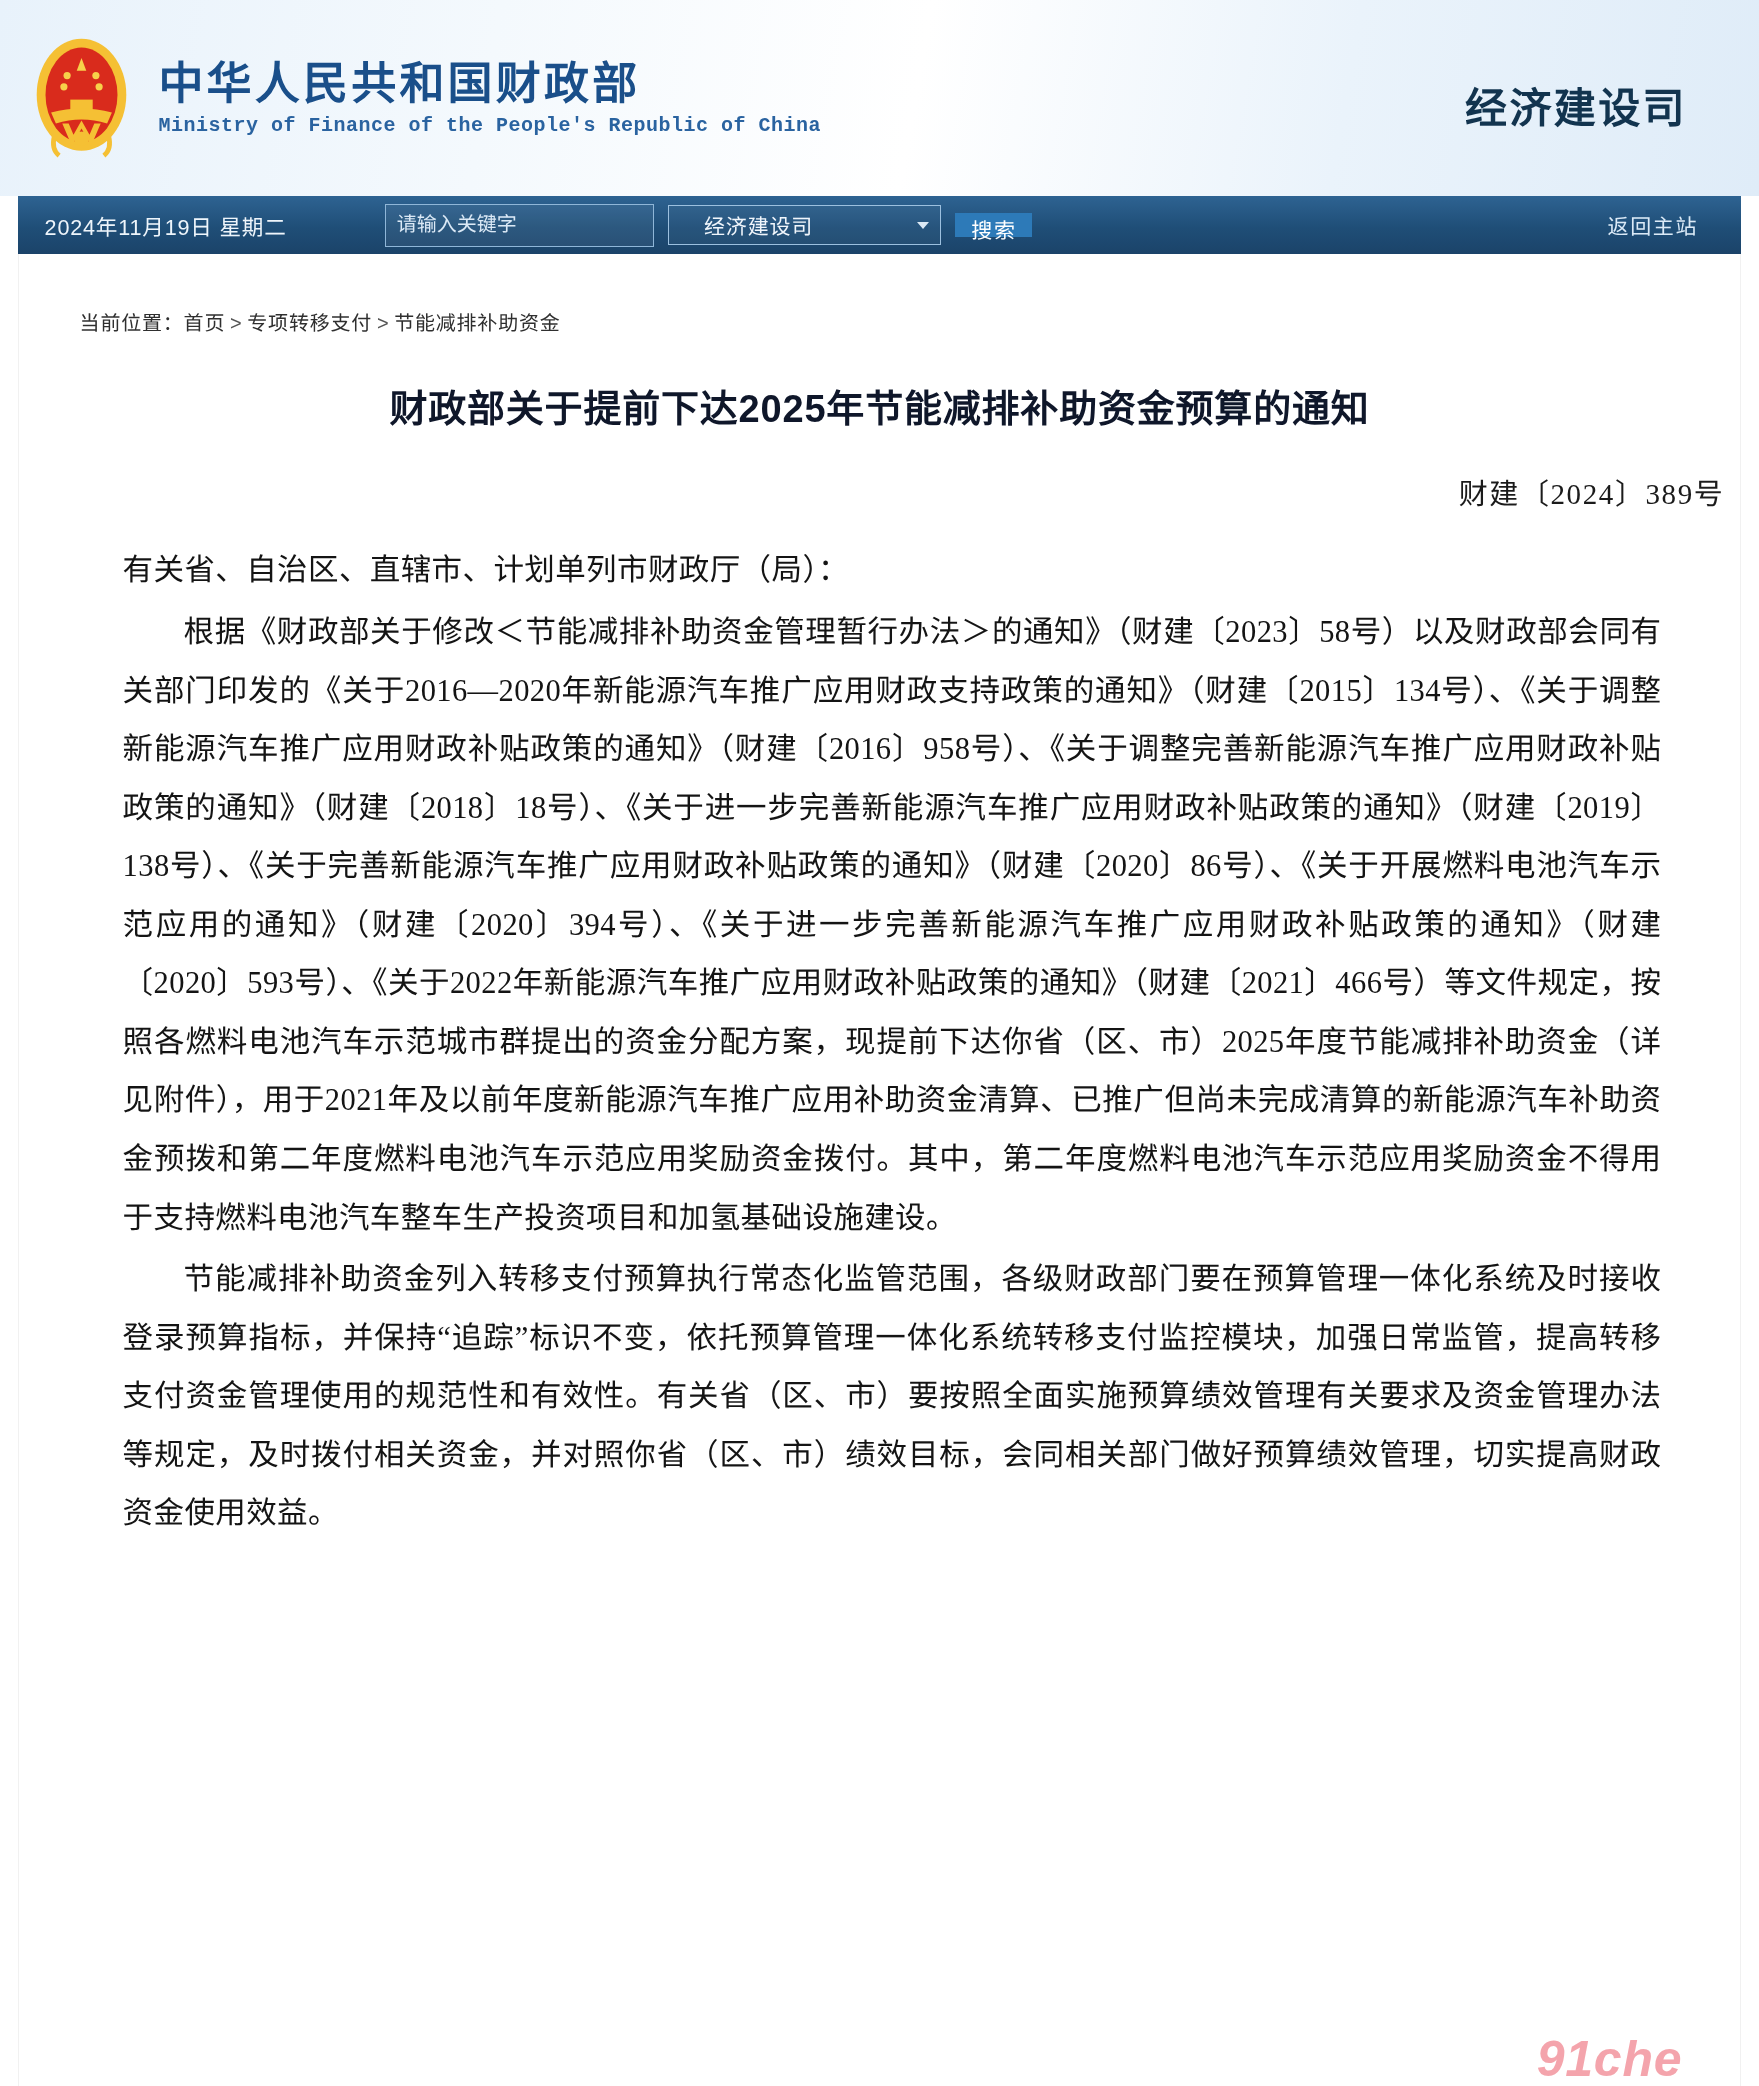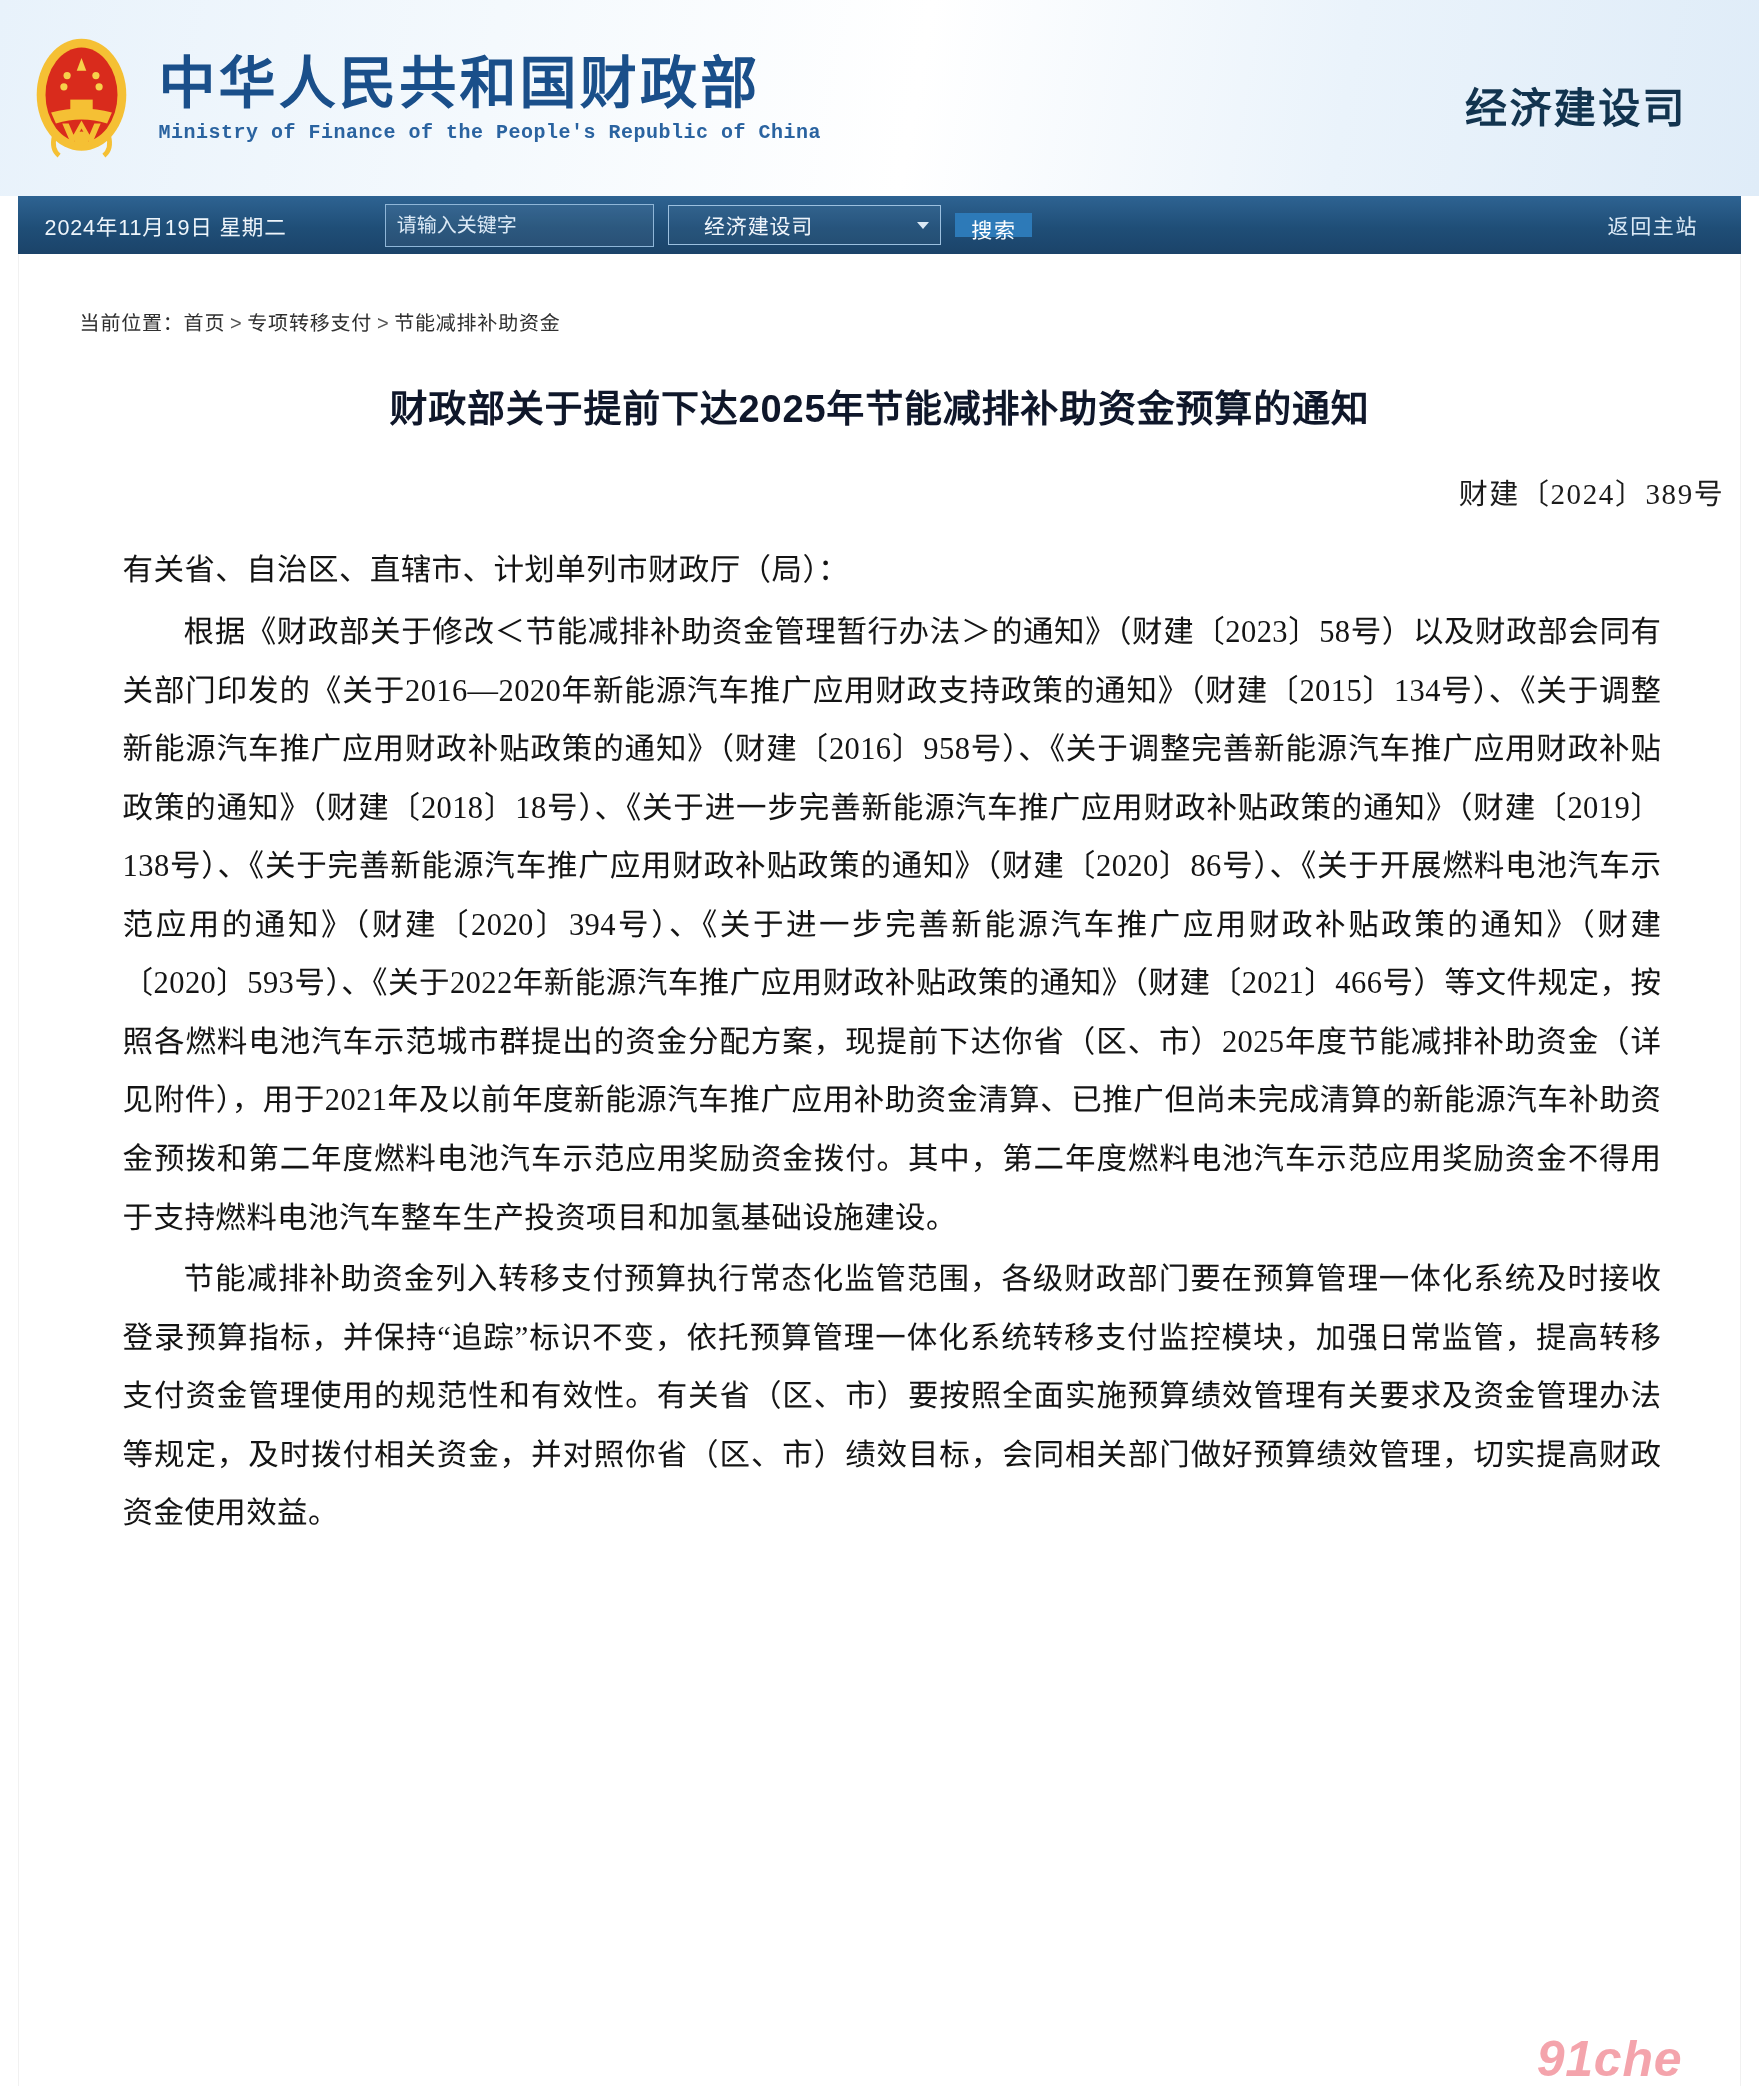--- a/index.html
+++ b/index.html
@@ -37,21 +37,21 @@
 
   .ministry-names {
     flex: 0 0 auto;
     display: flex;
     flex-direction: column;
     justify-content: center;
     gap: 4.8px;
   }
   .ministry-cn {
     font-family: "Liberation Sans", "DejaVu Sans", sans-serif;
-    font-size: 57px;
+    font-size: 45px;
     font-weight: bold;
     letter-spacing: 3.2px;
     color: #1a4f8a;
     line-height: 1.12;
     white-space: nowrap;
   }
   .ministry-en {
     font-family: Liberation Mono, monospace;
     font-size: 20px;
     font-weight: bold;
@@ -95,21 +95,21 @@
     margin-left: 98px;
     gap: 14.4px;
   }
   .search-input {
     width: 269px;
     height: 43px;
     box-sizing: border-box;
     background: rgba(255,255,255,0.06);
     border: 0.8px solid #8fb6d8;
     color: #e7f1fa;
-    font-family: Liberation Sans, sans-serif;
+    font-family: Liberation Mono, monospace;
     font-size: 20px;
     padding: 0 11.2px;
     outline: none;
   }
   .search-input::placeholder { color: #dbe9f6; opacity: 1; }
 
   .dept-select {
     width: 273px;
     height: 40px;
     box-sizing: border-box;

